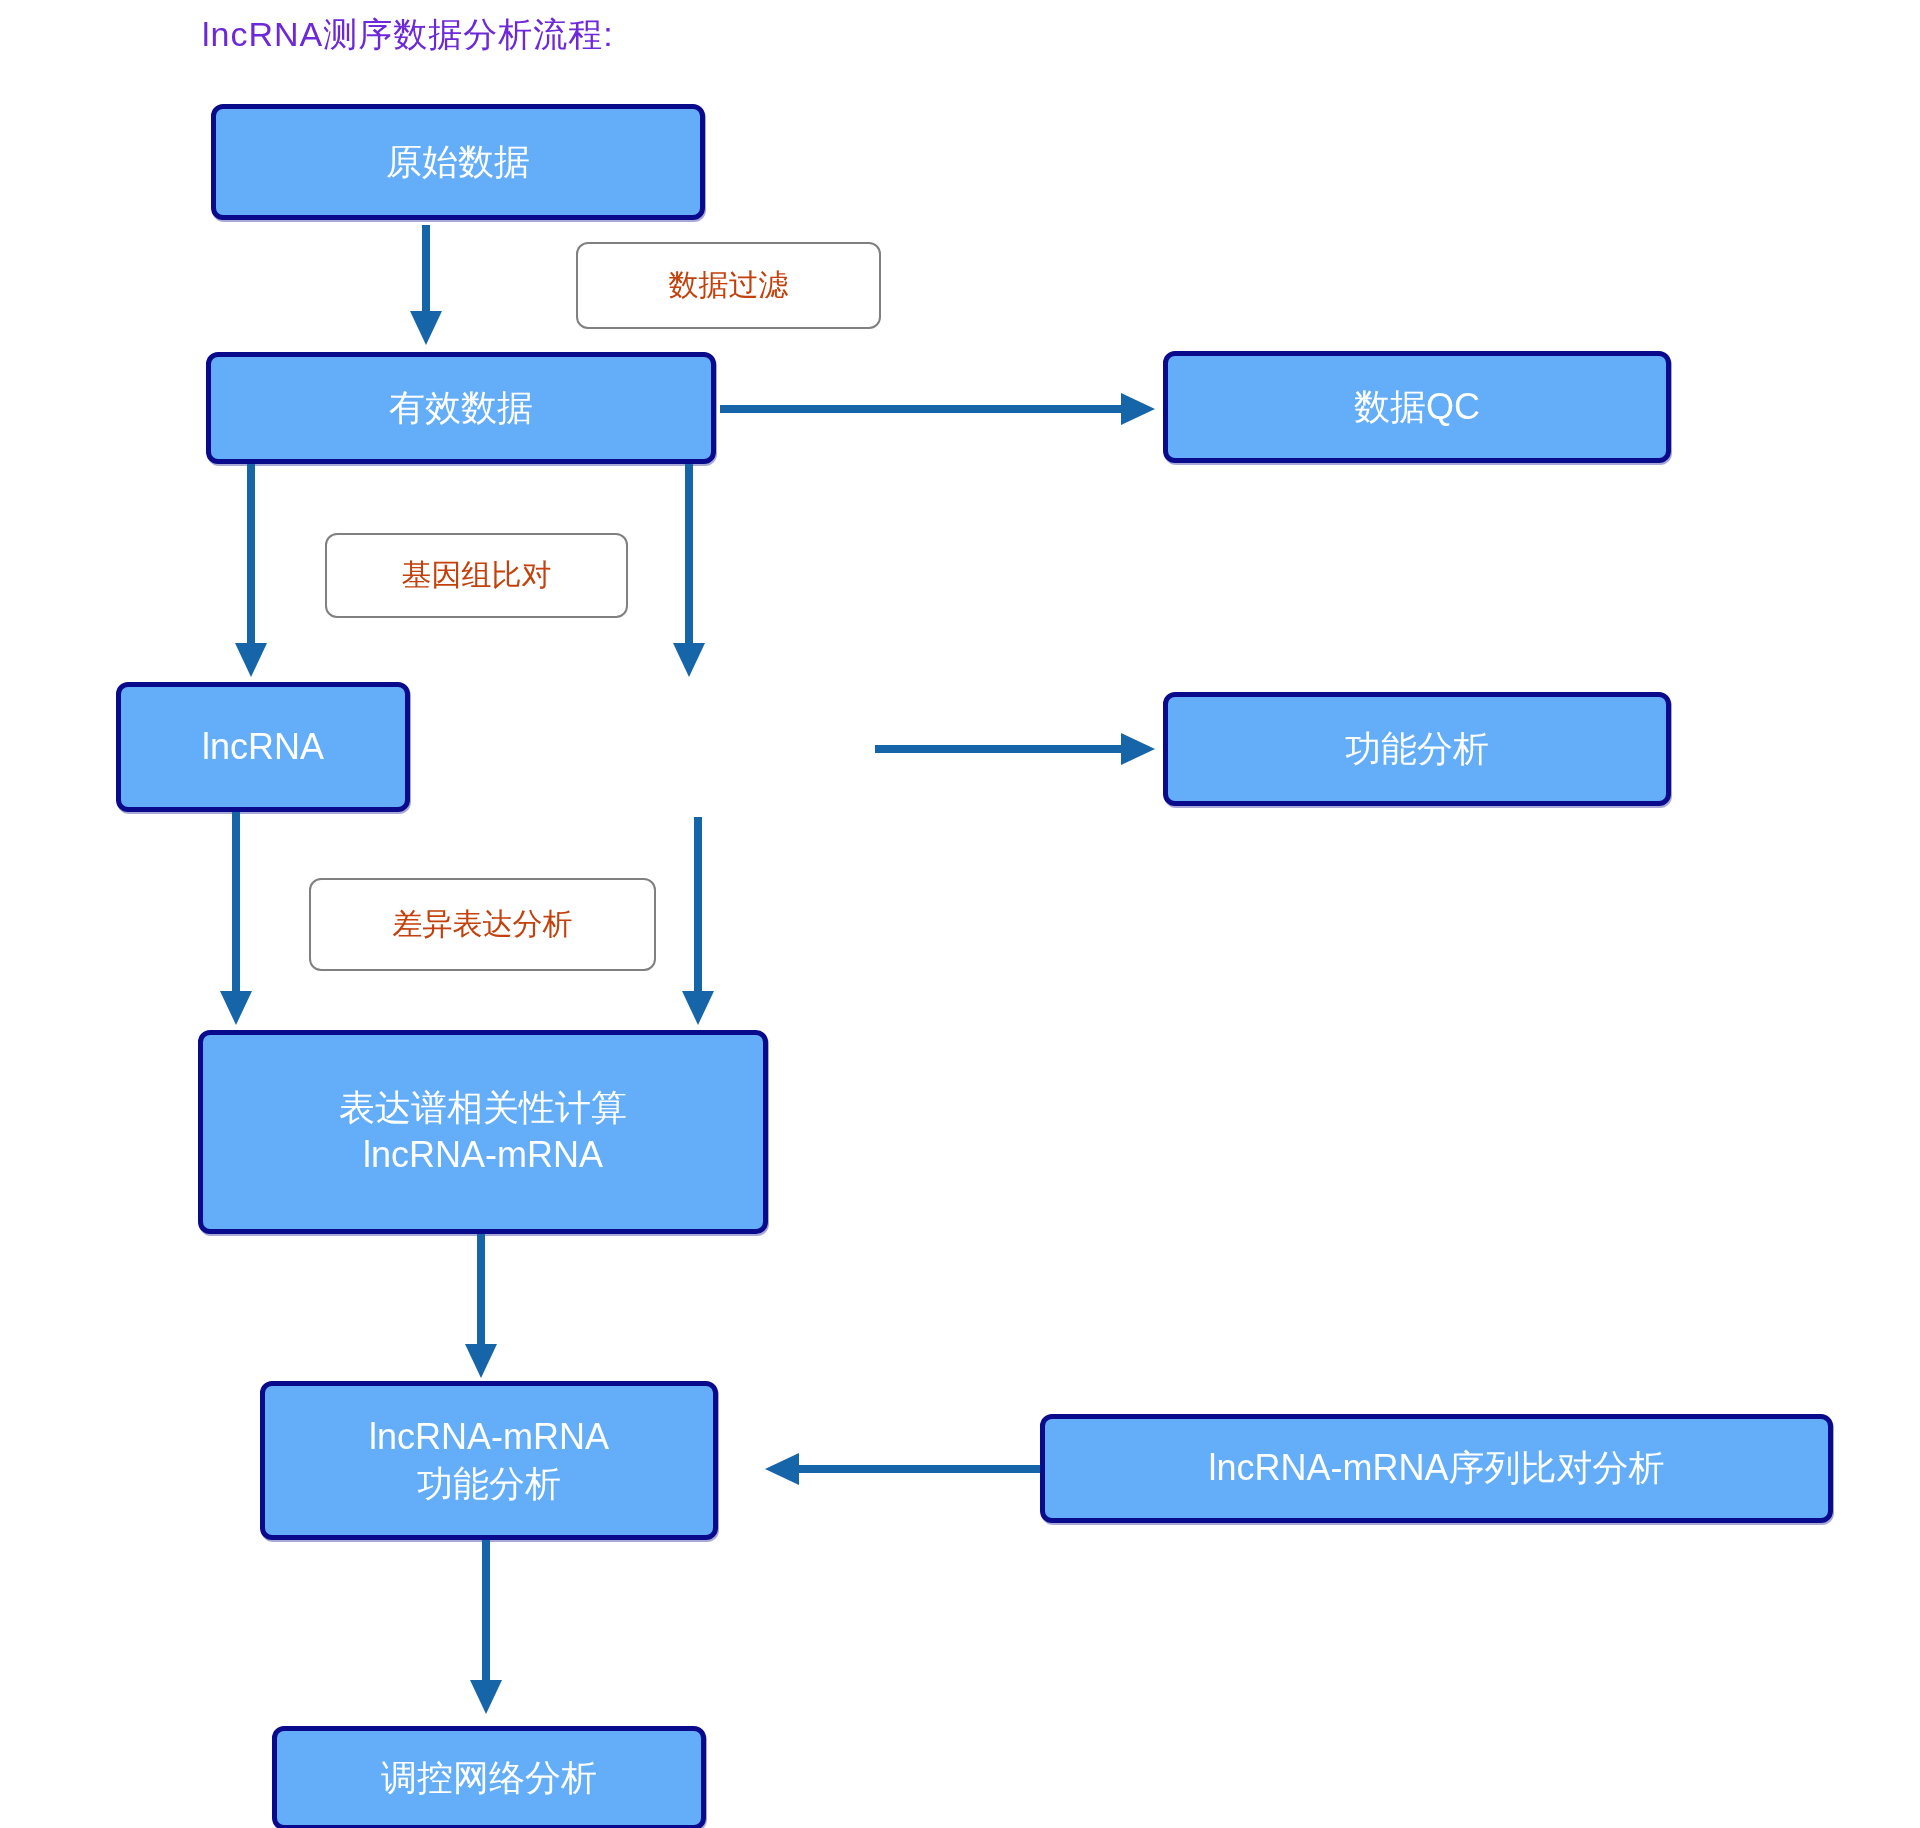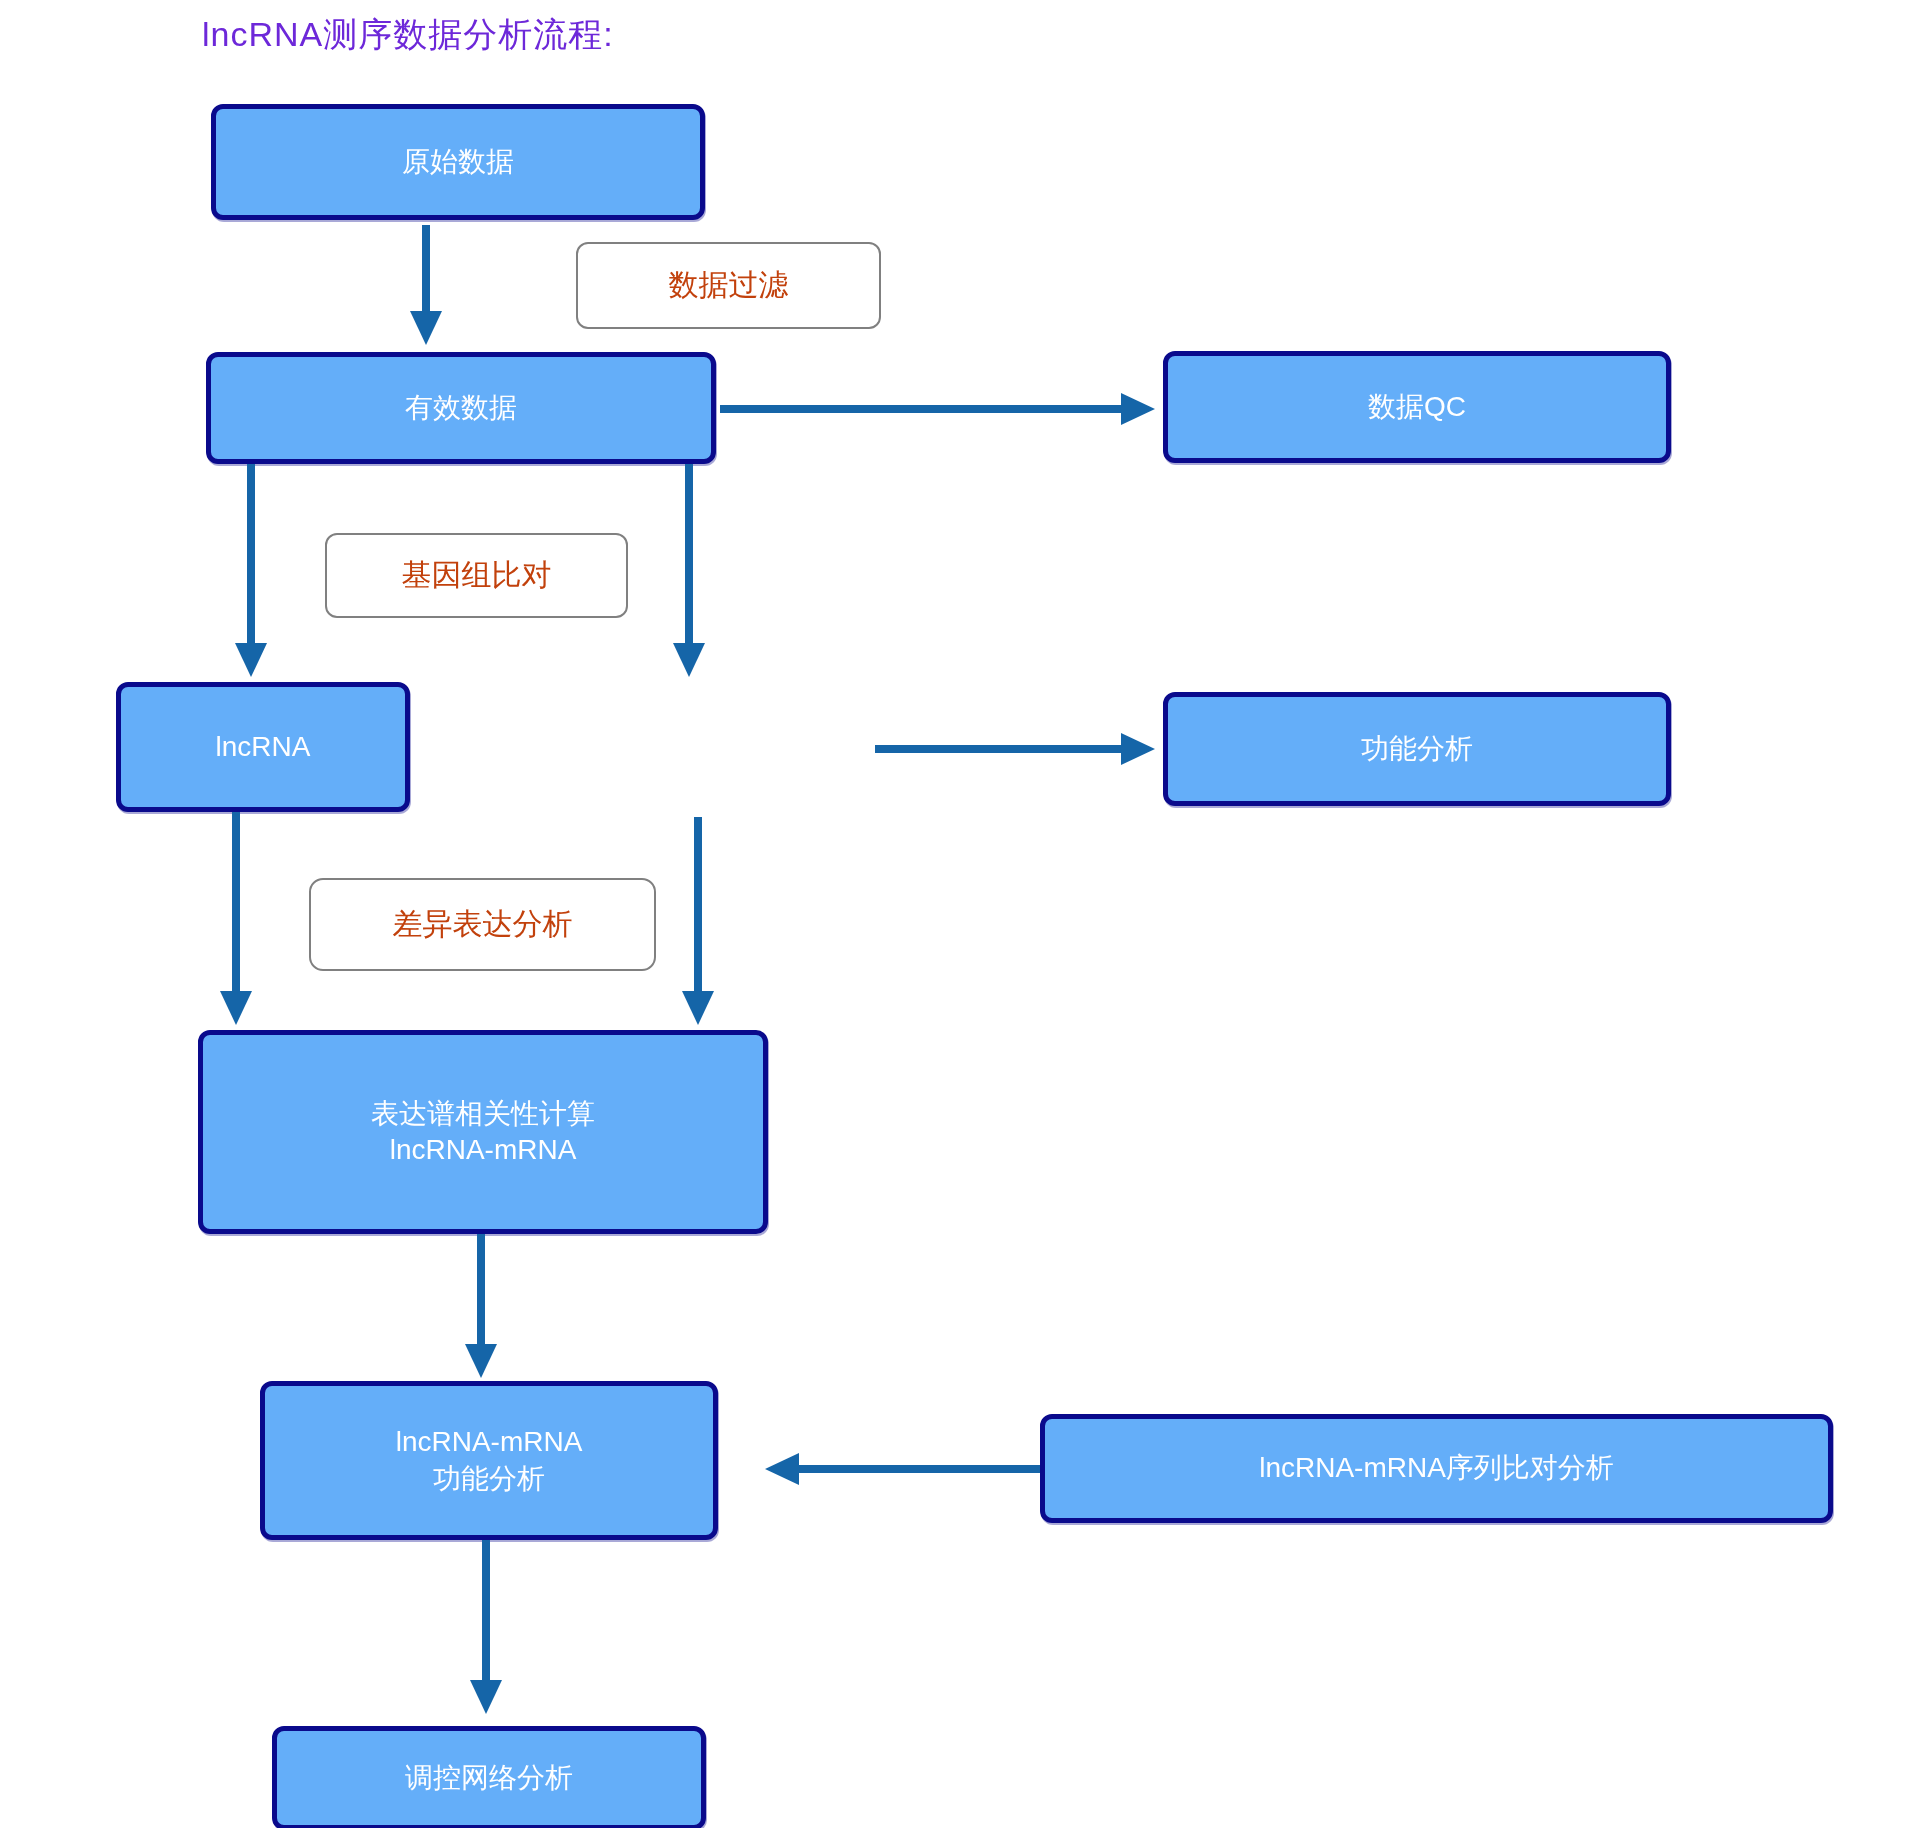--- a/index.html
+++ b/index.html
@@ -8,21 +8,21 @@
     font-family:"Liberation Sans",sans-serif;
   }
   .title{
     position:absolute;left:202px;top:12px;font-size:34px;color:#6d28d9;
     letter-spacing:1px;white-space:nowrap;
   }
   .node{
     position:absolute;box-sizing:border-box;
     background:#64AEF9;border:5px solid #0A0A8C;border-radius:12px;
     display:flex;flex-direction:column;align-items:center;justify-content:center;
-    color:#ffffff;font-size:28px;line-height:1.3;text-align:center;
+    color:#ffffff;font-size:36px;line-height:1.3;text-align:center;
     box-shadow:1px 2px 0 rgba(10,10,140,0.35);
   }
   .edge-label{
     position:absolute;box-sizing:border-box;
     background:#ffffff;border:2px solid #808080;border-radius:12px;
     display:flex;align-items:center;justify-content:center;
     color:#c2410c;font-size:30px;text-align:center;
   }
   .vshaft{position:absolute;width:8px;background:#1565A8;}
   .hshaft{position:absolute;height:8px;background:#1565A8;}
@@ -89,21 +89,21 @@
   </div>
 
   <div class="edge-label" style="left:576px;top:242px;width:305px;height:87px;">
     <span>数据过滤</span>
   </div>
 
   <div class="edge-label" style="left:325px;top:533px;width:303px;height:85px;">
     <span>基因组比对</span>
   </div>
 
-  <div class="edge-label" style="left:309px;top:878px;width:347px;height:93px;border-radius:14px;">
+  <div class="edge-label" style="left:309px;top:878px;width:347px;height:93px;">
     <span>差异表达分析</span>
   </div>
 
   <div>
     <div class="vshaft" style="left:422px;top:225px;height:86px;"></div>
     <div class="head-down" style="left:410px;top:311px;"></div>
   </div>
 
   <div>
     <div class="hshaft" style="left:720px;top:405px;width:401px;"></div>

